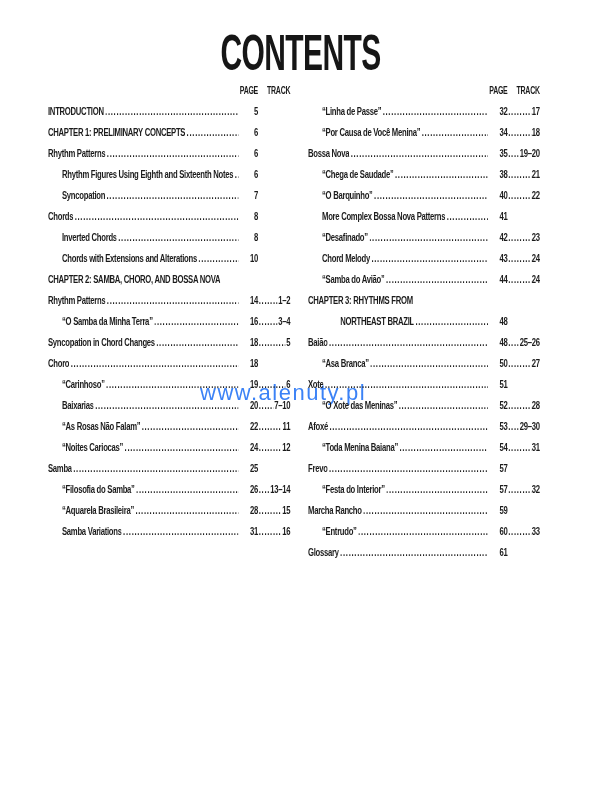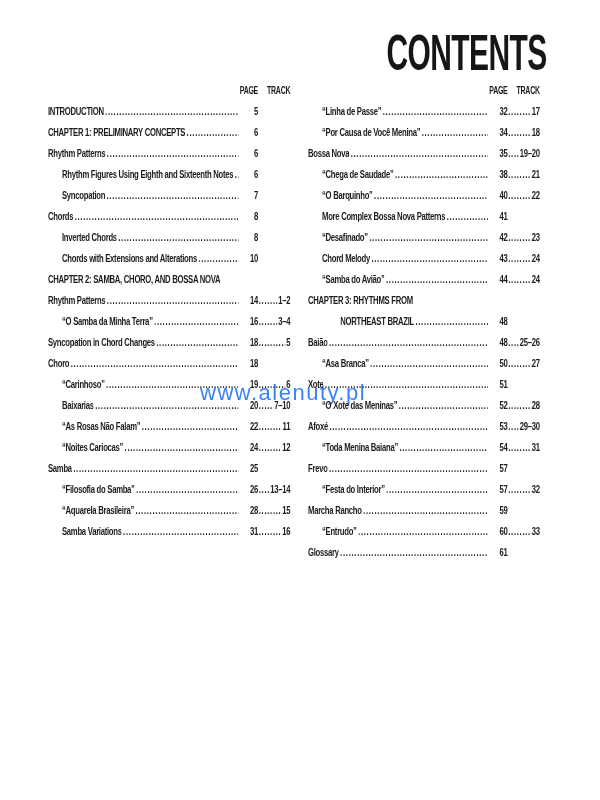--- a/index.html
+++ b/index.html
@@ -6,21 +6,21 @@
   body {
     width: 600px; height: 800px;
     background: #ffffff;
     font-family: "Liberation Sans", sans-serif;
     color: #1b1b1b;
     position: relative;
     overflow: hidden;
   }
   .page { position: absolute; inset: 0; background: #fff; }
 
-  .title-wrap { position: absolute; top: 24px; left: 0; width: 600px; text-align: right; }
+  .title-wrap { position: absolute; top: 24px; left: 0; width: 600px; text-align: center; }
   .title {
     display: inline-block;
     font-size: 50px; font-weight: 700; letter-spacing: -1px;
     transform: scaleX(0.60); transform-origin: 50% 50%;
     white-space: nowrap; color: #161616;
   }
 
   .watermark {
     position: absolute; left: 200px; top: 380px;
     font-size: 22px; font-weight: 400; letter-spacing: 1.5px;

